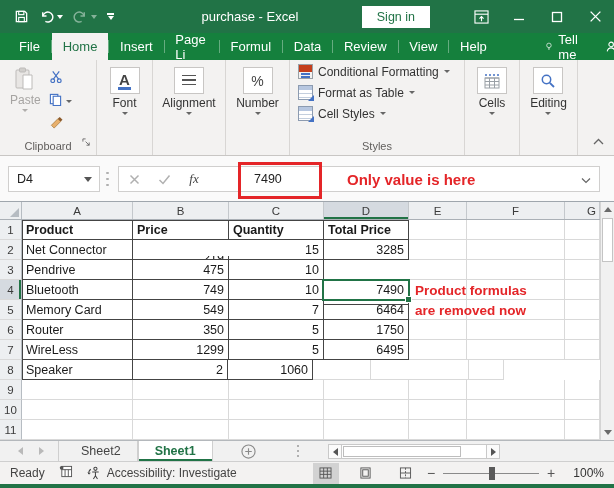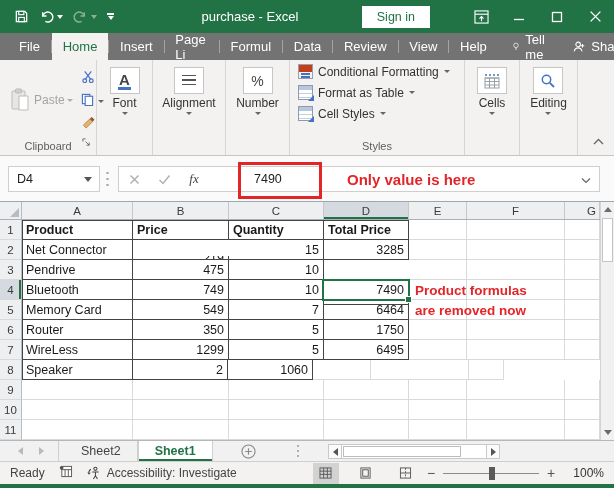--- a/index.html
+++ b/index.html
@@ -14,39 +14,39 @@
   .dim { opacity:.45; }
   .qat-chev { display:flex; flex-direction:column; align-items:center; gap:1px; }
   .qat-chev .bar { width:7px; height:1.5px; background:#fff; }
   .tri-down { width:0; height:0; border-left:3.5px solid transparent; border-right:3.5px solid transparent; border-top:4px solid #fff; }
   .title-text { flex:1; text-align:center; font-size:13px; padding-left:24px; }
   .tb-right { display:flex; align-items:center; gap:0; }
   .signin { background:#fff; color:#217346; font-size:12.5px; padding:4px 15px; margin-right:32px; cursor:default; }
   .winbtn { width:38px; height:33px; display:flex; align-items:center; justify-content:center; }
 
   
-  .tabrow { height:27px; background:#737373; display:flex; align-items:stretch; }
+  .tabrow { height:27px; background:#15803d; display:flex; align-items:stretch;gap:33px; }
   .tabs-left { display:flex; align-items:stretch; padding-left:8px; }
   .rtab { color:#fff; font-size:13px; padding:0 11px; display:flex; align-items:center; }
   .rtab.active { background:#f3f2f1; color:#217346; }
   .tsep { width:1px; background:rgba(255,255,255,.35); margin:7px 0; }
   .tabs-right { margin-left:auto; display:flex; align-items:center; gap:6px; padding-right:10px; color:#fff; font-size:13px; }
   .tellme, .share { display:flex; align-items:center; gap:5px; padding:0 8px; }
 
   
   .ribbon { height:96px; background:#f3f2f1; display:flex; border-bottom:1px solid #c8c6c4; }
   .rgroup { position:relative; border-right:1px solid #d8d6d4; display:flex; flex-direction:column; align-items:center; }
   .glabel { position:absolute; bottom:3px; left:0; right:0; text-align:center; font-size:11px; color:#605e5c; }
   .bigbtn { margin-top:7px; display:flex; flex-direction:column; align-items:center; gap:2px; }
   .iconbox { width:30px; height:27px; border:1px solid #c8c6c4; background:#fff; display:flex; align-items:center; justify-content:center; }
   .blabel { font-size:12px; color:#333; }
   .chev { width:0; height:0; border-left:3px solid transparent; border-right:3px solid transparent; border-top:3.5px solid #666; }
   .g-clipboard { width:97px; }
   .clip-body { display:flex; gap:8px; margin-top:7px; width:100%; padding-left:10px; }
-  .paste-col { display:flex; flex-direction:row; align-items:center; gap:2px; }
+  .paste-col { display:flex; flex-direction:column; align-items:center; gap:2px; }
   .paste-col .blabel { color:#a6a4a2; }
   .mini-col { display:flex; flex-direction:column; gap:5px; padding-top:2px; }
   .mini-row { display:flex; align-items:center; gap:4px; }
   .launcher { position:absolute; bottom:4px; right:5px; }
   .g-font { width:56px; } .g-align { width:73px; } .g-number { width:64px; }
   .g-styles { width:175px; align-items:flex-start; }
   .strow { display:flex; align-items:center; gap:5px; font-size:12px; color:#333; height:19px; margin:2px 0 0 8px; }
   .sic { width:15px; height:15px; position:relative; flex:0 0 auto; }
   .sic0 { background:linear-gradient(#c43e1c 0 7px, #f3f2f1 7px); border:1px solid #9aa0a6; }
   .sic0::after { content:""; position:absolute; left:2px; top:8px; width:9px; height:1.5px; background:#4472c4; box-shadow:0 3px 0 #4472c4; }

